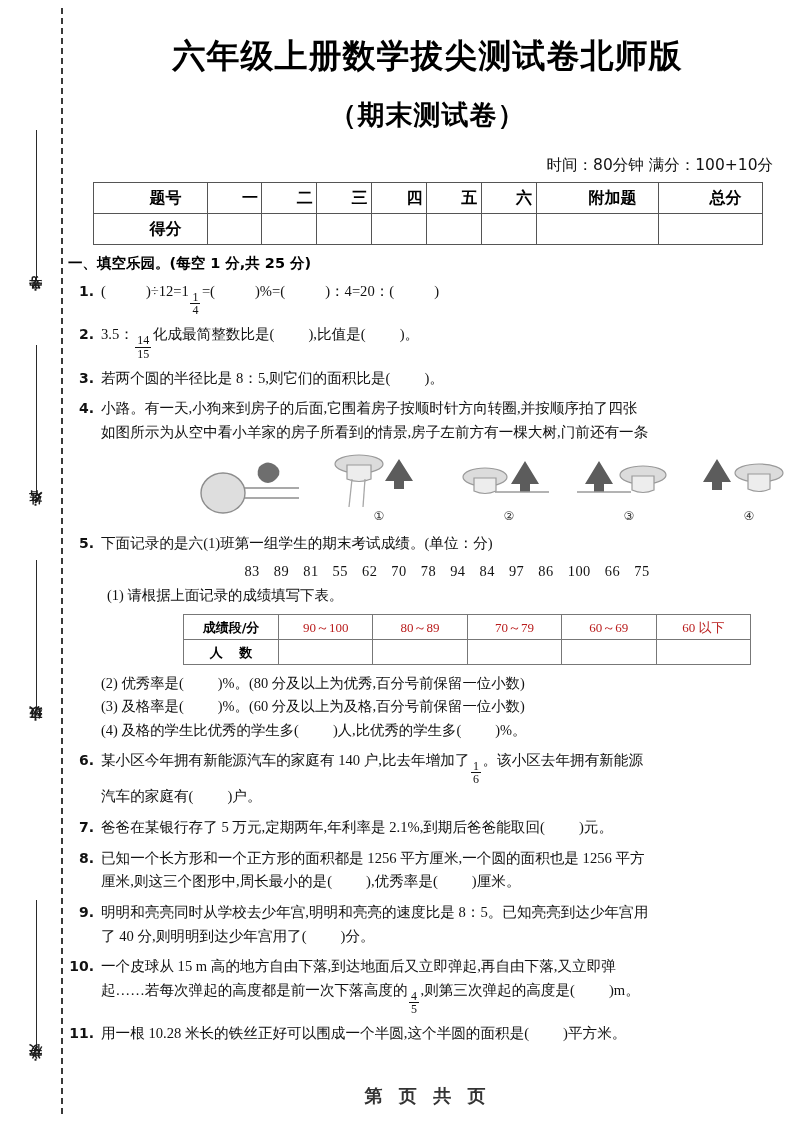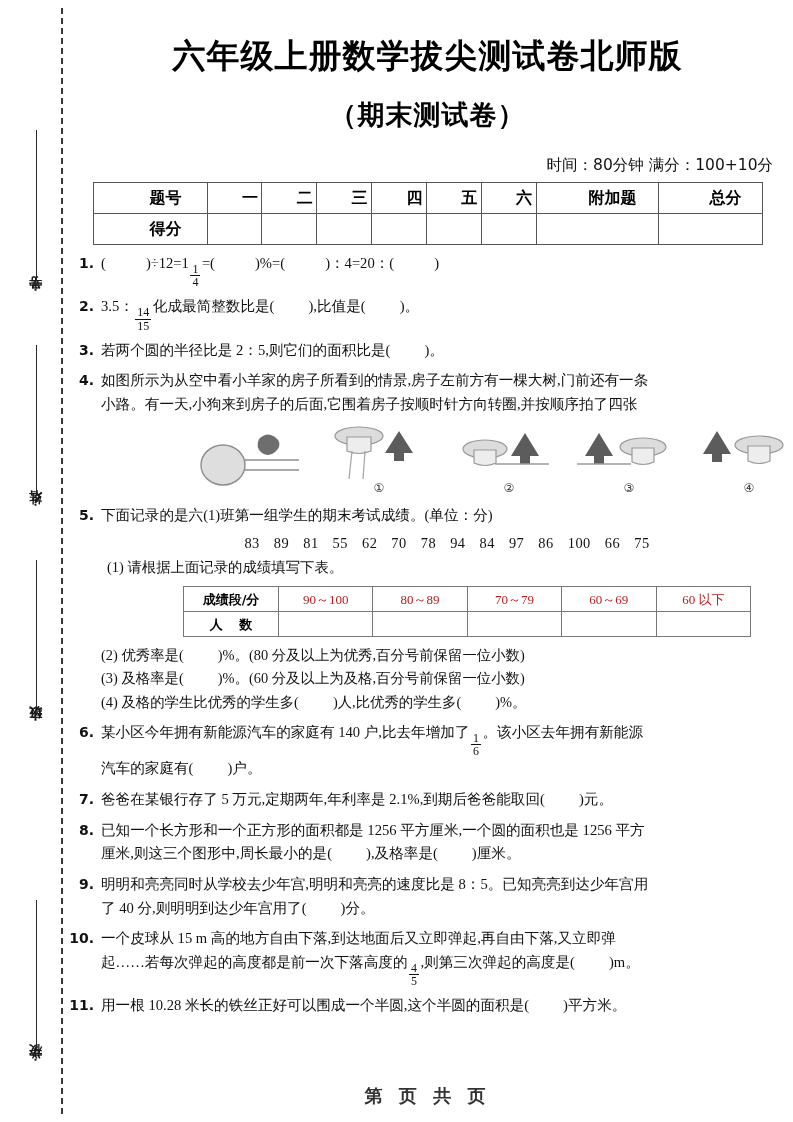--- a/index.html
+++ b/index.html
@@ -286,20 +286,21 @@
       <td></td>
       <td></td>
       <td></td>
       <td></td>
       <td class="extra"></td>
       <td class="total"></td>
     </tr>
   </tbody>
     </table>
 
+  <div class="section-head">一、填空乐园。(每空 1 分,共 25 分)</div>
 
   <div class="q">
     <div class="q-num">1.</div>
     <div class="q-body">
       <p>
         <span class="blank w-mid"><i></i></span><span>÷12=1</span><span class="frac">
             <span class="num">1</span>
             <span class="den">4</span>
           </span><span>=</span><span class="blank w-mid"><i></i></span><span>%=</span><span class="blank w-mid"><i></i></span><span>：4=20：</span><span class="blank w-mid"><i></i></span>
       </p>
@@ -315,30 +316,30 @@
             <span class="den">15</span>
           </span><span>化成最简整数比是</span><span class="blank"><i></i></span><span>,比值是</span><span class="blank"><i></i></span><span>。</span>
       </p>
     </div>
   </div>
 
   <div class="q">
     <div class="q-num">3.</div>
     <div class="q-body">
       <p>
-        <span>若两个圆的半径比是 2：5,则它们的面积比是</span><span class="blank"><i></i></span><span>。</span>
+        <span>若两个圆的半径比是 8：5,则它们的面积比是</span><span class="blank"><i></i></span><span>。</span>
       </p>
     </div>
   </div>
 
   <div class="q">
     <div class="q-num">4.</div>
     <div class="q-body">
+      <p>小路。有一天,小狗来到房子的后面,它围着房子按顺时针方向转圈,并按顺序拍了四张</p>
       <p>如图所示为从空中看小羊家的房子所看到的情景,房子左前方有一棵大树,门前还有一条</p>
-      <p>小路。有一天,小狗来到房子的后面,它围着房子按顺时针方向转圈,并按顺序拍了四张</p>
 
       <div id="illustration">
 
         <div class="fig" style="left:88px;">
           <svg width="120" height="70" viewBox="0 0 120 70">
             <ellipse cx="34" cy="40" rx="22" ry="20" fill="#dedede" stroke="#8d8d8d" stroke-width="1.4"></ellipse>
             <path d="M70 14 q8 -8 16 -2 q8 6 2 13 q-7 8 -15 3 q-7 -5 -3 -14 z" fill="#6e6e6e"></path>
             <line x1="55" y1="35" x2="110" y2="35" stroke="#8d8d8d" stroke-width="1.3"></line>
             <line x1="55" y1="45" x2="110" y2="45" stroke="#8d8d8d" stroke-width="1.3"></line>
           </svg>
@@ -454,21 +455,21 @@
         <span>爸爸在某银行存了 5 万元,定期两年,年利率是 2.1%,到期后爸爸能取回</span><span class="blank"><i></i></span><span>元。</span>
       </p>
     </div>
   </div>
 
   <div class="q">
     <div class="q-num">8.</div>
     <div class="q-body">
       <p>已知一个长方形和一个正方形的面积都是 1256 平方厘米,一个圆的面积也是 1256 平方</p>
       <p>
-        <span>厘米,则这三个图形中,周长最小的是</span><span class="blank"><i></i></span><span>,及格率是</span><span class="blank"><i></i></span><span>厘米。</span>
+        <span>厘米,则这三个图形中,周长最小的是</span><span class="blank"><i></i></span><span>,优秀率是</span><span class="blank"><i></i></span><span>厘米。</span>
       </p>
     </div>
   </div>
 
   <div class="q">
     <div class="q-num">9.</div>
     <div class="q-body">
       <p>明明和亮亮同时从学校去少年宫,明明和亮亮的速度比是 8：5。已知亮亮到达少年宫用</p>
       <p>
         <span>了 40 分,则明明到达少年宫用了</span><span class="blank"><i></i></span><span>分。</span>

